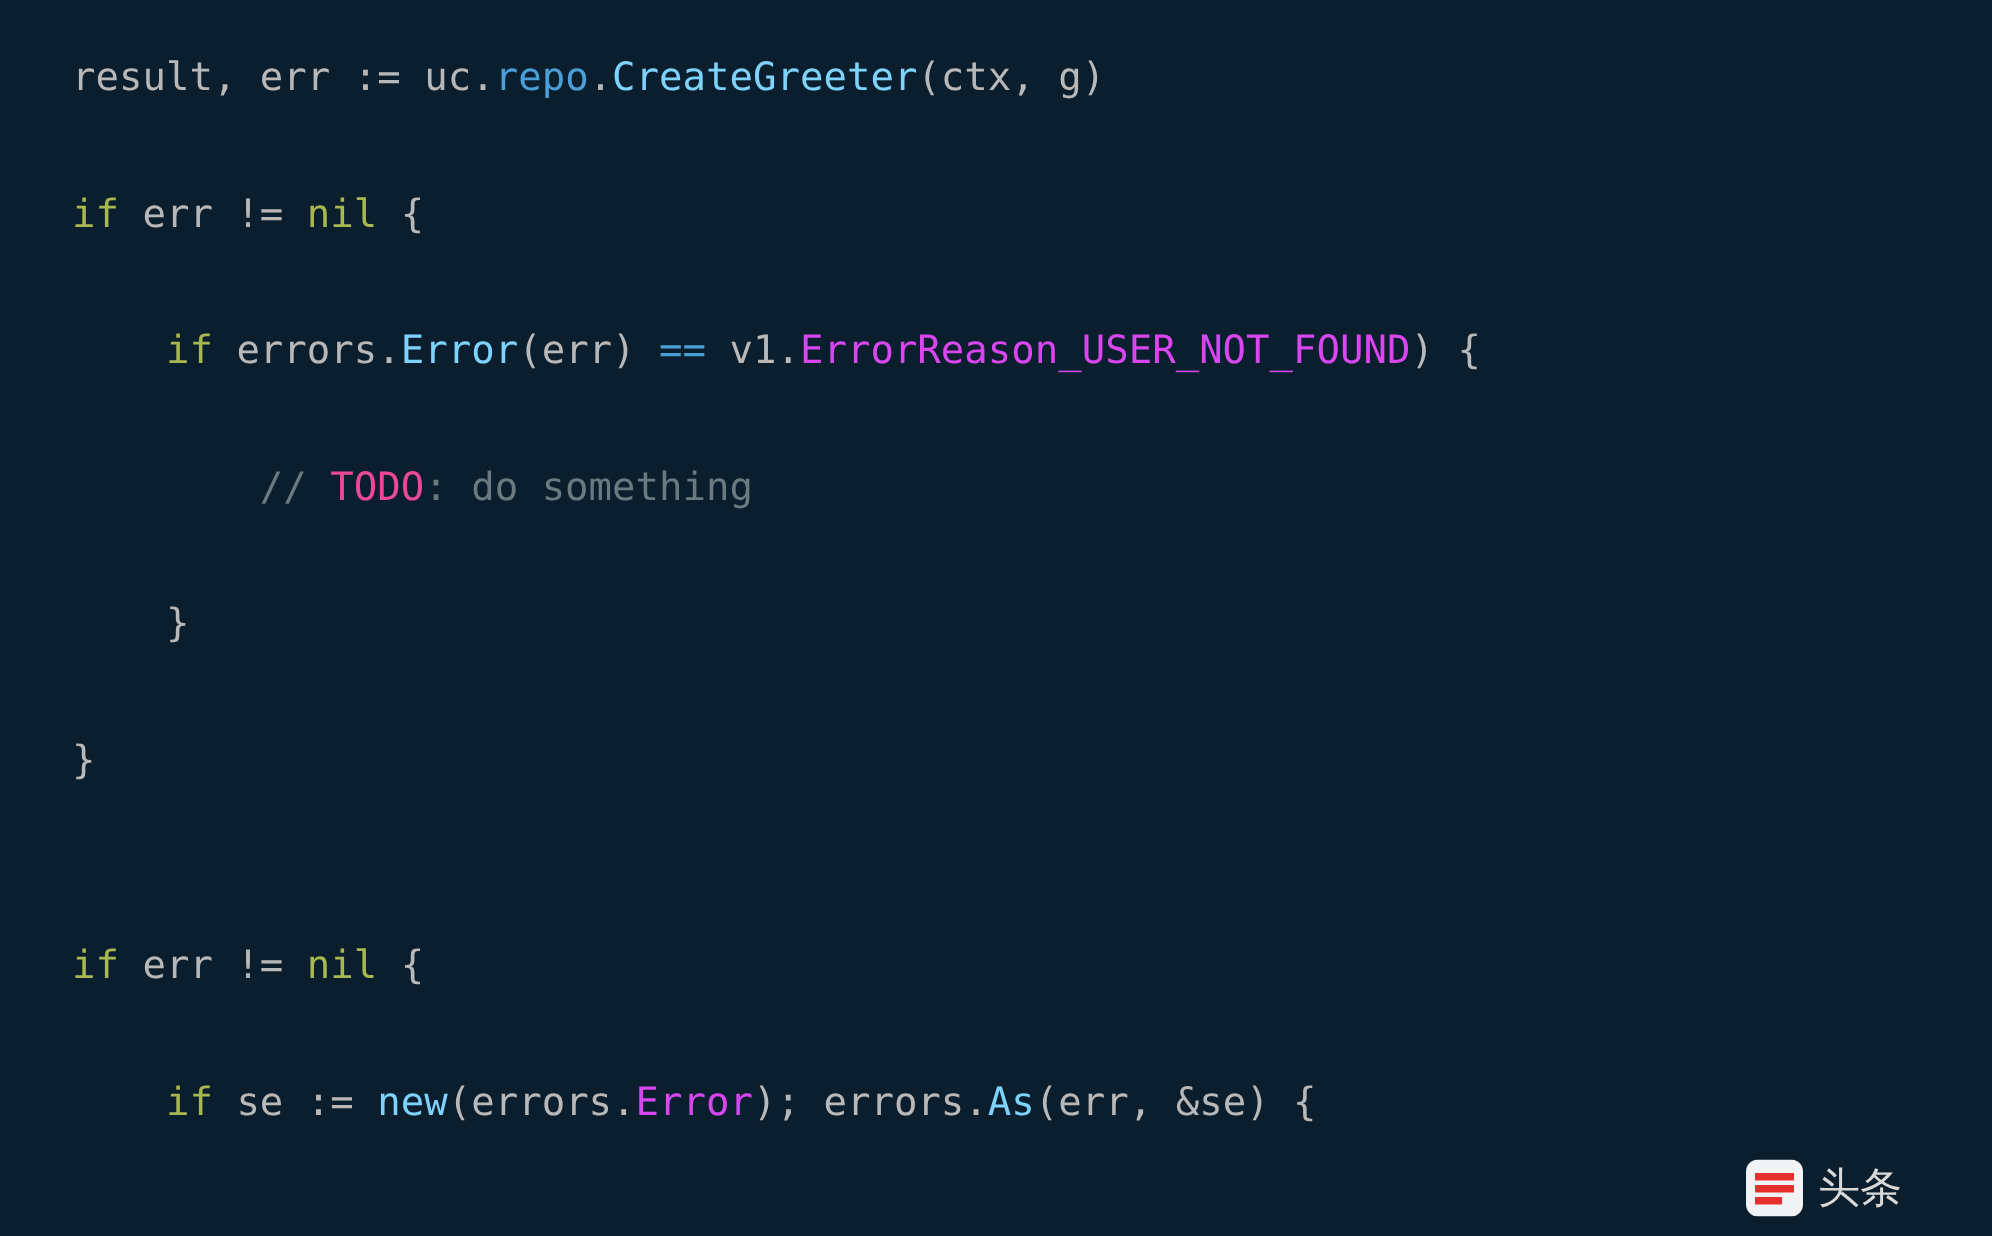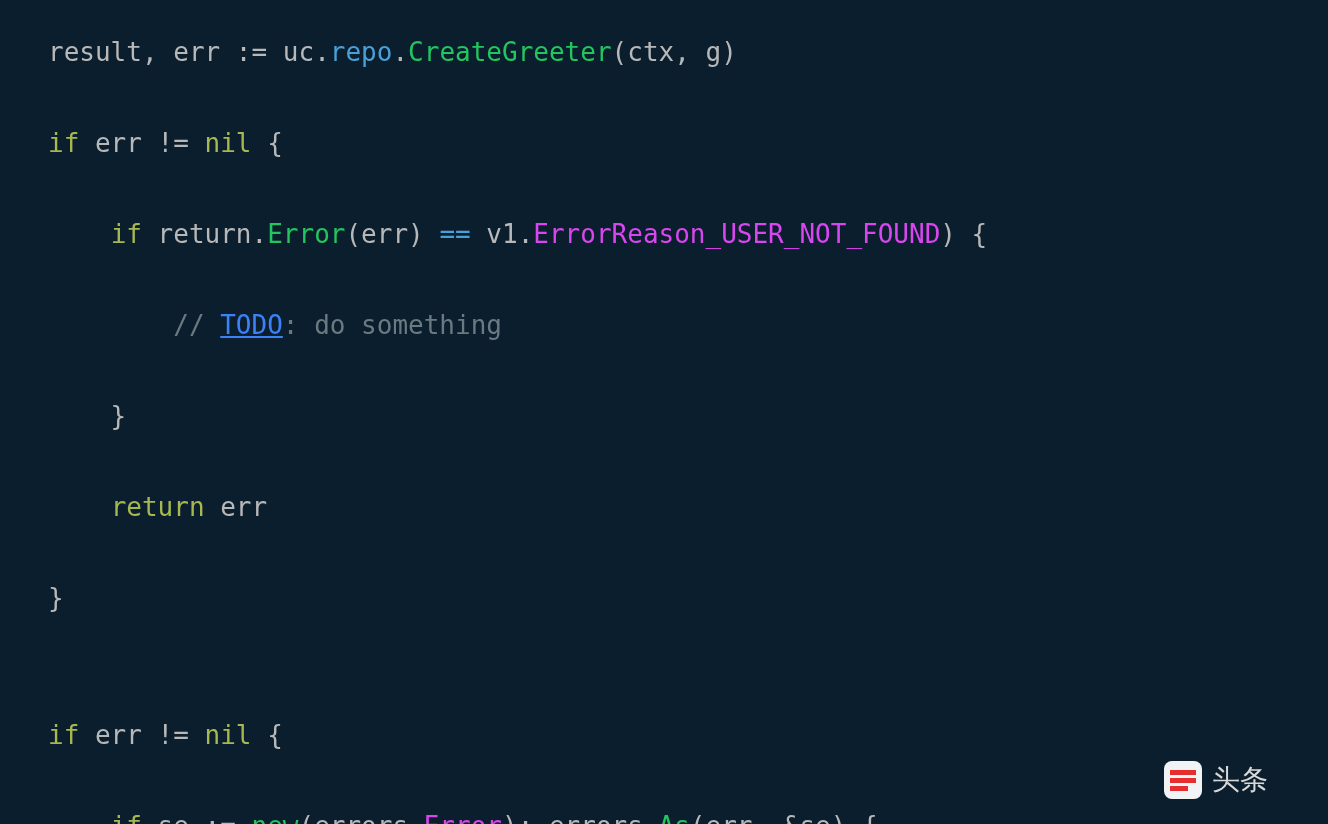--- a/index.html
+++ b/index.html
@@ -20,28 +20,28 @@
       overflow: hidden;
     }
     pre {
       font-family: inherit;
       white-space: pre;
     }
     .c-default { color: #b8b8b8; margin-top: 48px; }
     .c-keyword { color: #a6b84f; margin-top: 36px; }
     .c-prop { color: #4a9fd8; margin-top: 15px; }
     .c-type { color: #d946ef; }
-    .c-func { color: #22c55e; }
+    .c-func { color: #7dd3fc; }
     .c-comment { color: #6b7a80; }
-    .c-todo { color: #3b82f6; text-decoration: underline; }
+    .c-todo { color: #ec4899; }
     .c-op { color: #4a9fd8; }
     .c-ret { color: #a6b84f; }
     .watermark {
       position: absolute;
-      bottom: 20px;
+      bottom: 8px;
       right: 60px;
       color: #d8d8d8;
       font-family: -apple-system, BlinkMacSystemFont, 'Segoe UI', sans-serif;
       font-size: 28px;
       font-weight: 500;
       display: flex;
       align-items: center;
       gap: 10px;
     }
     .watermark-icon {
@@ -51,24 +51,23 @@
     }
     .line {
       display: block;
     }
   </style>
 </head>
 <body>
 
 <pre><span class="line"><span class="c-default">result</span><span class="c-default">, </span><span class="c-default">err</span><span class="c-default"> := </span><span class="c-default">uc</span><span class="c-default">.</span><span class="c-prop">repo</span><span class="c-default">.</span><span class="c-func">CreateGreeter</span><span class="c-default">(</span><span class="c-default">ctx</span><span class="c-default">, </span><span class="c-default">g</span><span class="c-default">)</span></span>
 <span class="line"><span class="c-keyword">if</span><span class="c-default"> err != </span><span class="c-keyword">nil</span><span class="c-default"> {</span></span>
-<span class="line"><span>    </span><span class="c-keyword">if</span><span class="c-default"> return.</span><span class="c-func">Error</span><span class="c-default">(err) </span><span class="c-op">==</span><span class="c-default"> v1.</span><span class="c-type">ErrorReason_USER_NOT_FOUND</span><span class="c-default">) {</span></span>
+<span class="line"><span>    </span><span class="c-keyword">if</span><span class="c-default"> errors.</span><span class="c-func">Error</span><span class="c-default">(err) </span><span class="c-op">==</span><span class="c-default"> v1.</span><span class="c-type">ErrorReason_USER_NOT_FOUND</span><span class="c-default">) {</span></span>
 <span class="line"><span>        </span><span class="c-comment">// </span><span class="c-todo">TODO</span><span class="c-comment">: do something</span></span>
 <span class="line"><span class="c-default">    }</span></span>
-<span class="line"><span>    </span><span class="c-ret">return</span><span class="c-default"> err</span></span>
 <span class="line"><span class="c-default">}</span></span>
 <span class="line"><span></span></span>
 <span class="line"><span class="c-keyword">if</span><span class="c-default"> err != </span><span class="c-keyword">nil</span><span class="c-default"> {</span></span>
 <span class="line"><span>    </span><span class="c-keyword">if</span><span class="c-default"> se := </span><span class="c-func">new</span><span class="c-default">(errors.</span><span class="c-type">Error</span><span class="c-default">); errors.</span><span class="c-func">As</span><span class="c-default">(err, &amp;se) {</span></span>
 
 
 
 
 
 

